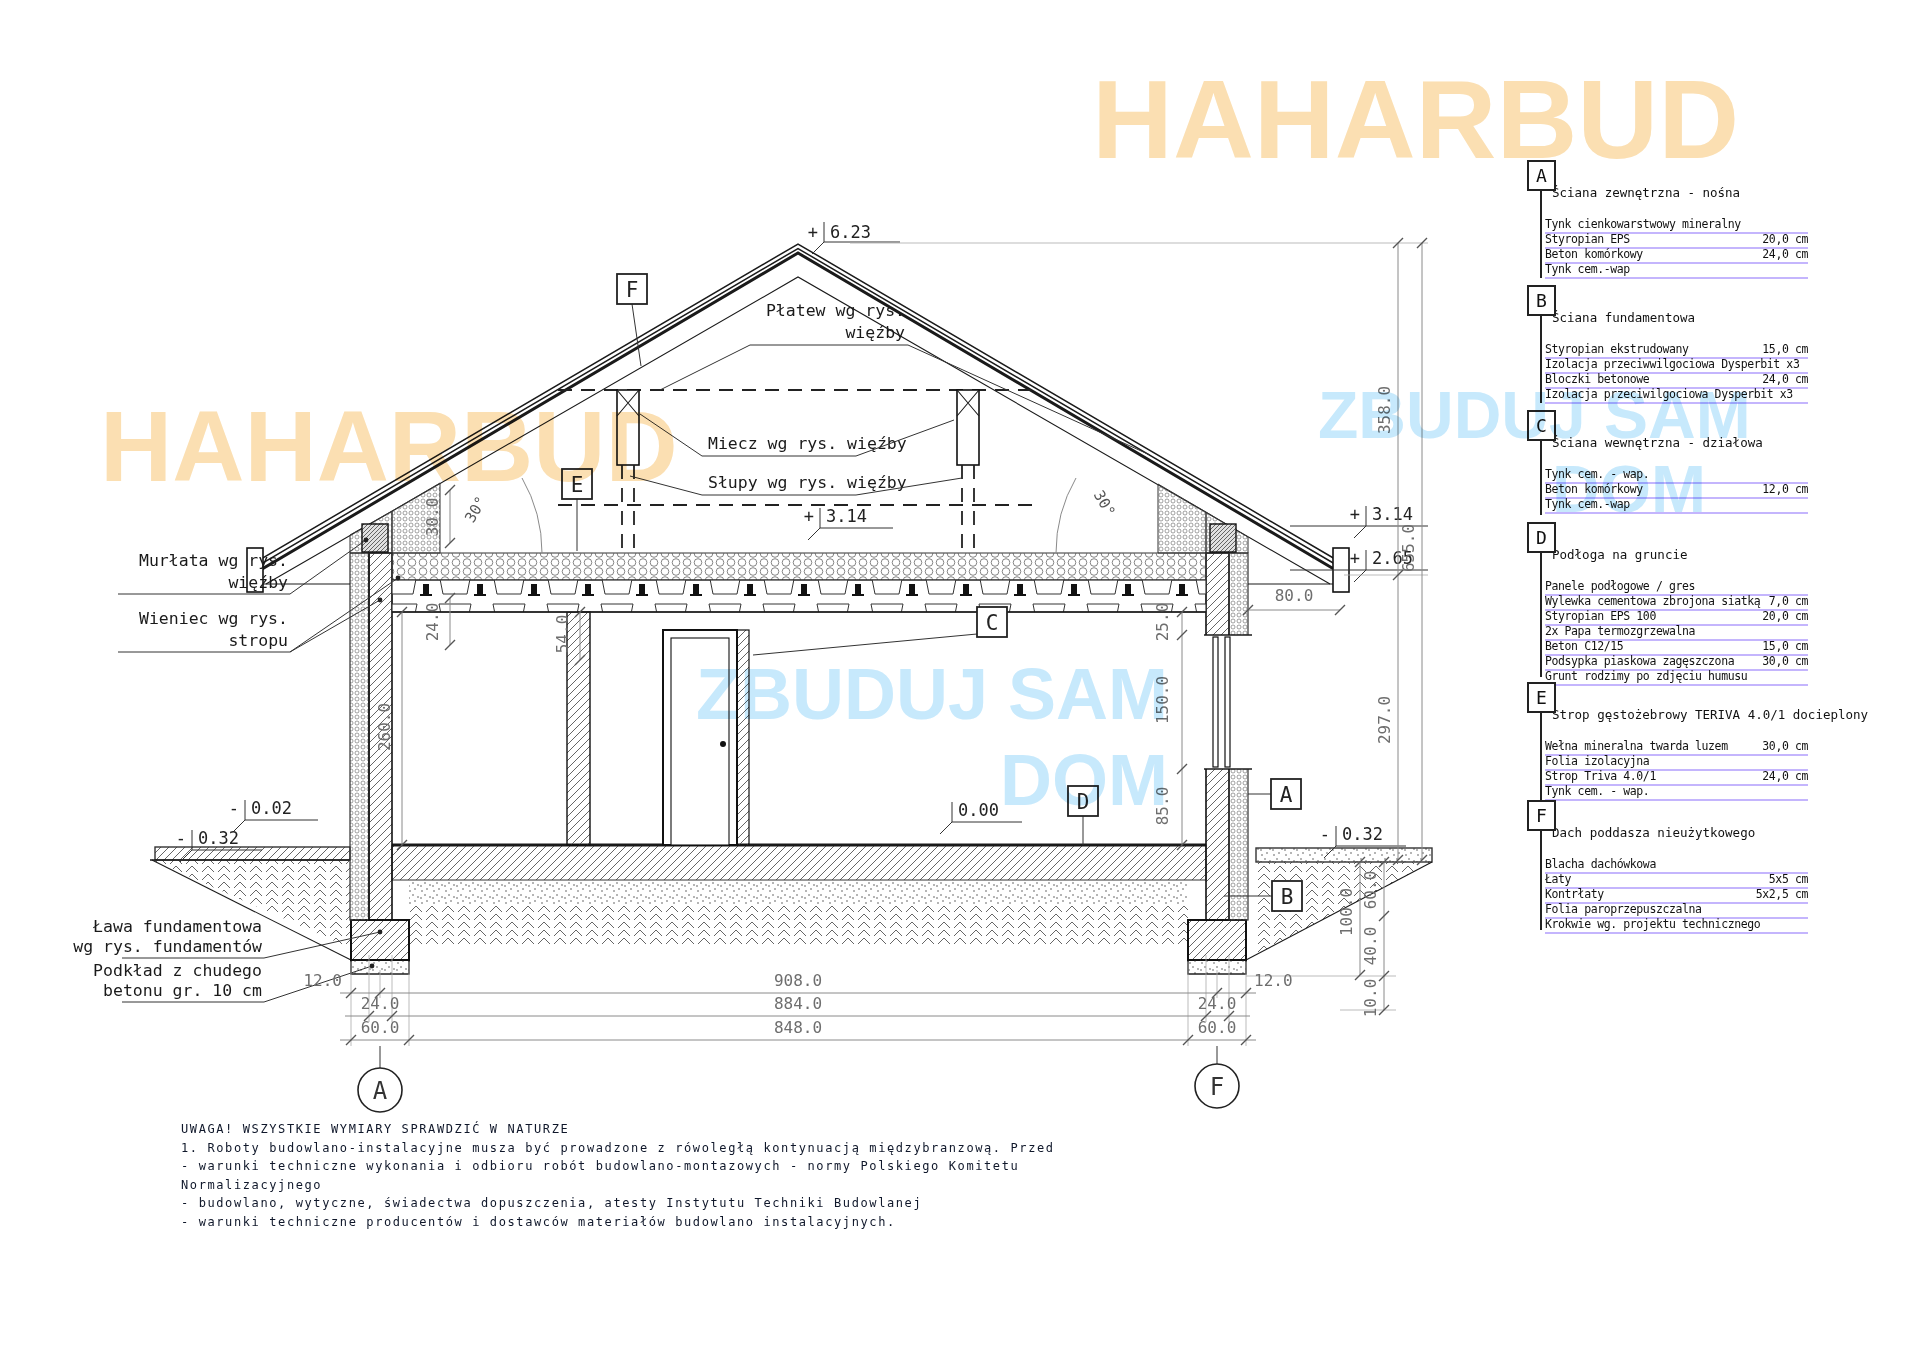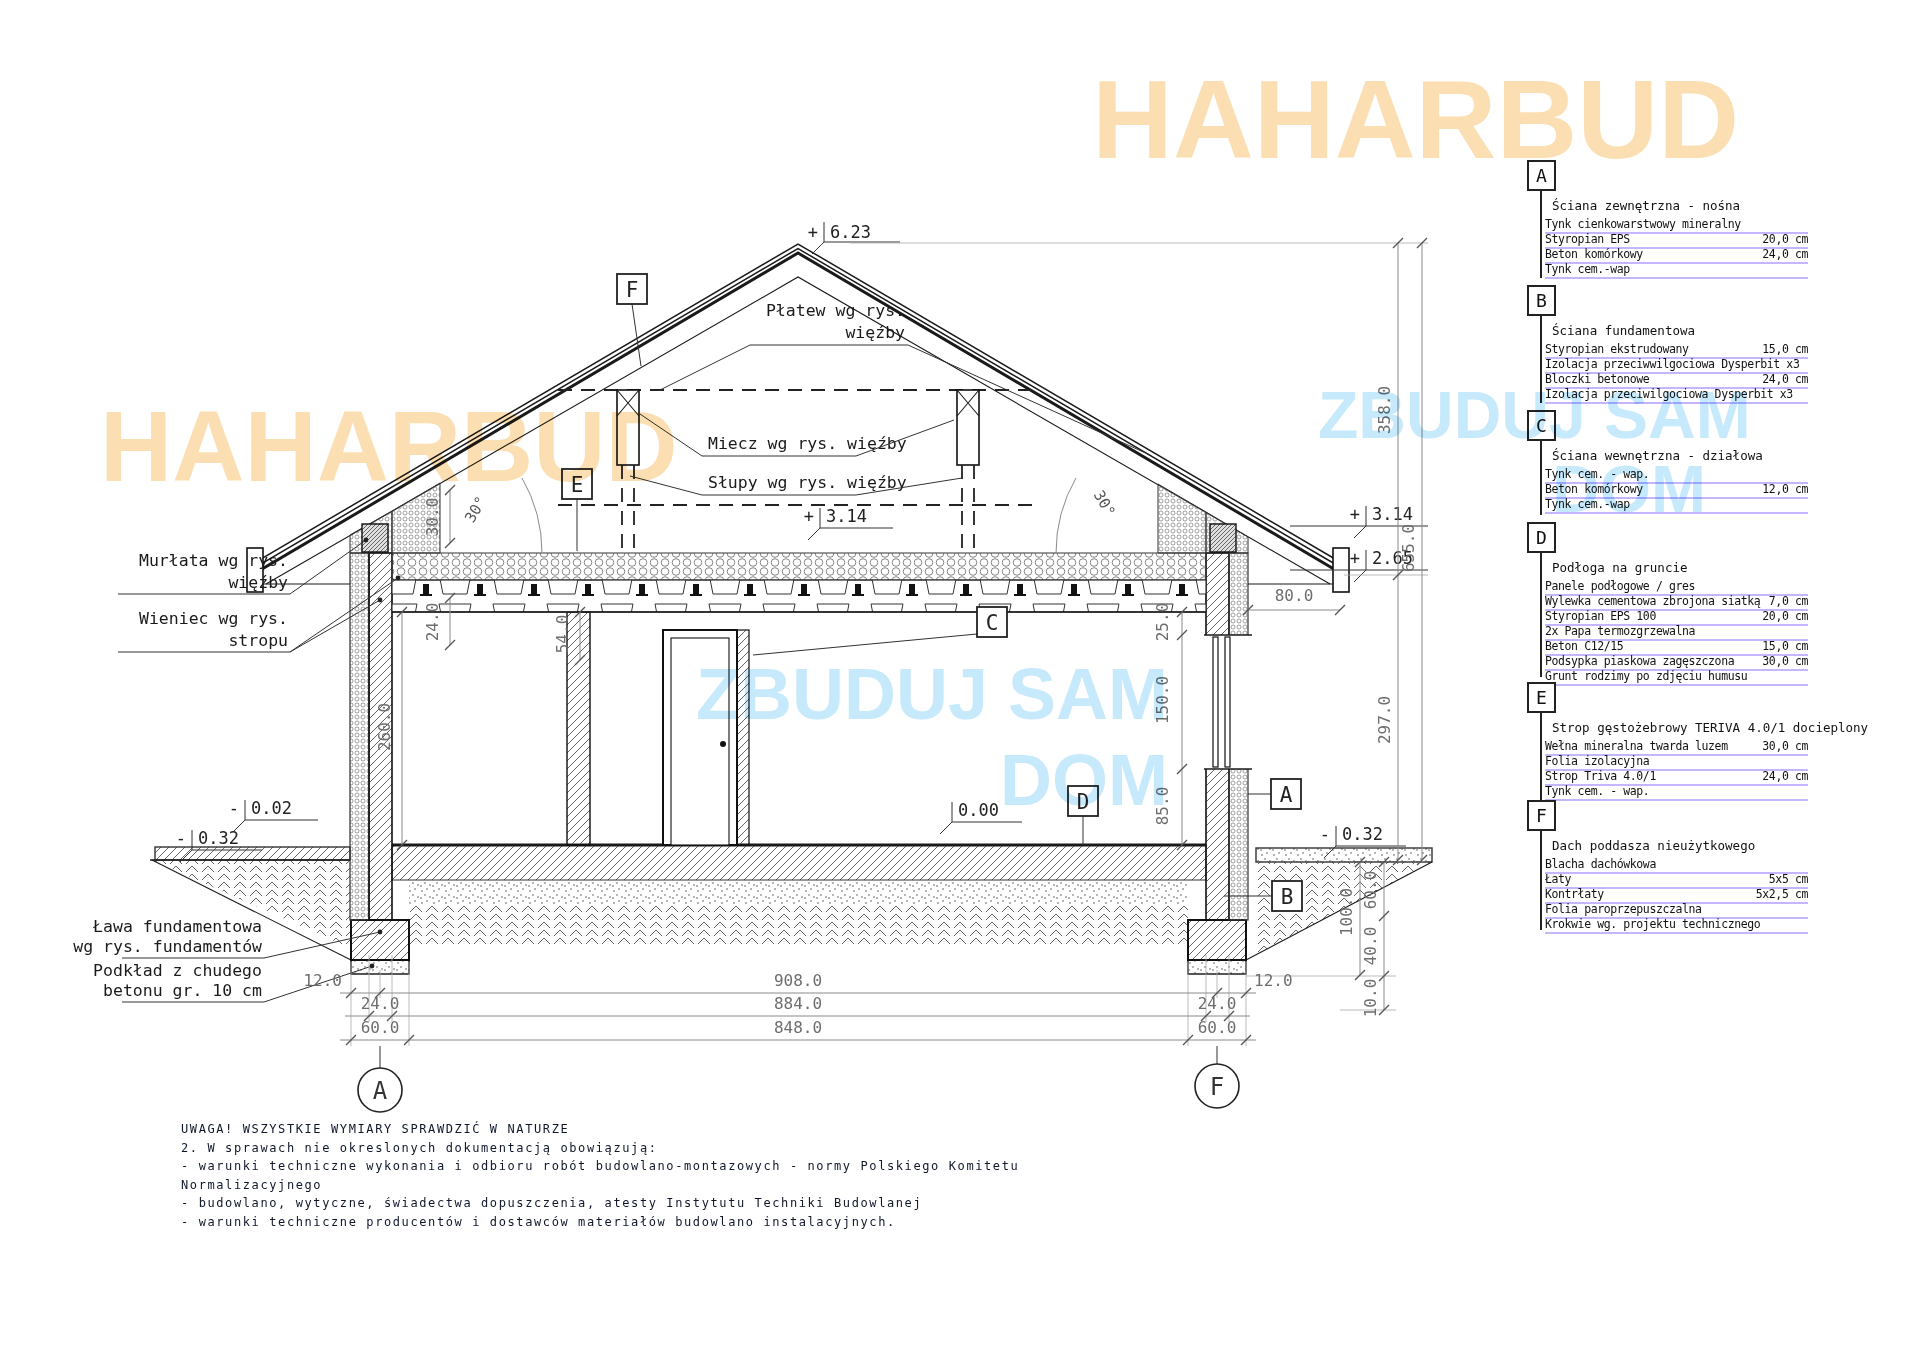--- a/index.html
+++ b/index.html
@@ -19,21 +19,21 @@
   .wm-c1{left:696px;top:658px;font-size:72px}
   .wm-c2{left:1000px;top:744px;font-size:72px}
 
   
   .legend{position:absolute;left:1540px;top:0;width:300px;height:1000px;z-index:2;color:#111}
   .lg-sec{position:absolute;left:0;width:268px}
   .lg-sec::before{content:"";position:absolute;left:0;top:12px;bottom:0;border-left:2px solid #222}
   .lg-box{position:absolute;left:-13px;top:0;width:25px;height:27px;border:2px solid #222;
           background:#fff;z-index:2;display:flex;align-items:center;justify-content:center;
           font-size:18px}
-  .lg-title{position:absolute;left:12px;top:38px;white-space:nowrap;font-size:12.5px}
+  .lg-title{position:absolute;left:12px;top:25px;white-space:nowrap;font-size:12.5px}
   .lg-rows{position:absolute;left:5px;top:59px;width:263px}
   .lg-row{display:flex;border-bottom:2px solid #c4b5fd;font-size:11.5px;line-height:11px;
           height:13px;white-space:nowrap;letter-spacing:-0.4px;overflow:visible}
   .lg-row .v{margin-left:auto;padding-left:3px}
 
   
   .notes{position:absolute;left:181px;top:1120px;z-index:2;font-size:12px;color:#0f172a;
          letter-spacing:1.6px;line-height:18.5px;white-space:nowrap}
 
   
@@ -553,21 +553,21 @@
       <div class="lg-row">
             <span>Krokwie wg. projektu technicznego</span>
             <span class="v"></span>
           </div>
     </div>
   </div>
 </div>
 
 <div class="notes">
   <div>UWAGA! WSZYSTKIE WYMIARY SPRAWDZIĆ W NATURZE</div>
-  <div>2. W sprawach nie okreslonych dokumentacją obowiązują:</div>
+  <div>1. Roboty budowlano-instalacyjne musza być prowadzone z rówoległą kontynuacją międzybranzową. Przed</div>
   <div>- warunki techniczne wykonania i odbioru robót budowlano-montazowych - normy Polskiego Komitetu</div>
   <div>Normalizacyjnego</div>
   <div>- budowlano, wytyczne, świadectwa dopuszczenia, atesty Instytutu Techniki Budowlanej</div>
   <div>- warunki techniczne producentów i dostawców materiałów budowlano instalacyjnych.</div>
 </div>
 
 <div class="wm wm-orange wm-top">HAHARBUD</div>
 <div class="wm wm-orange wm-left">HAHARBUD</div>
 <div class="wm wm-blue wm-r1">ZBUDUJ SAM</div>
 <div class="wm wm-blue wm-r2">DOM</div>

